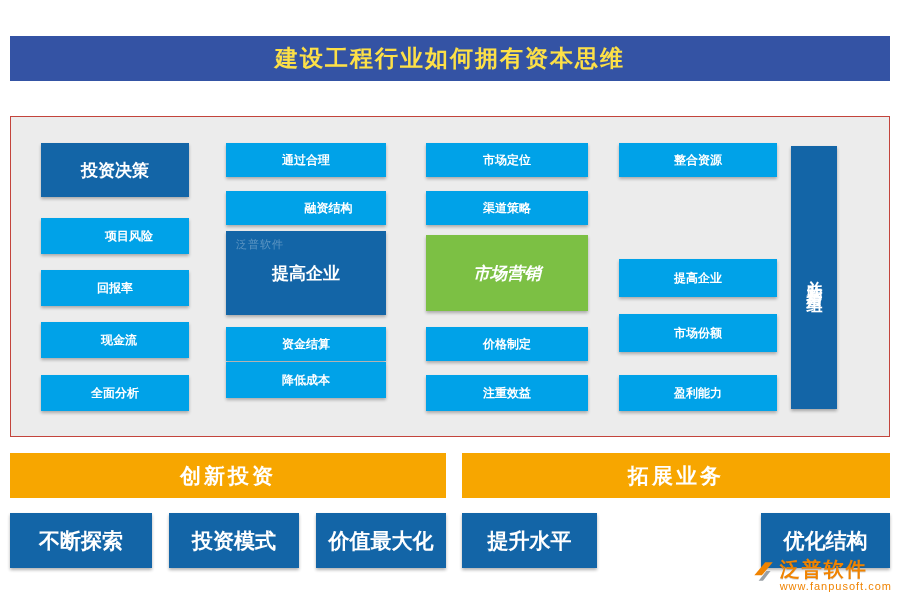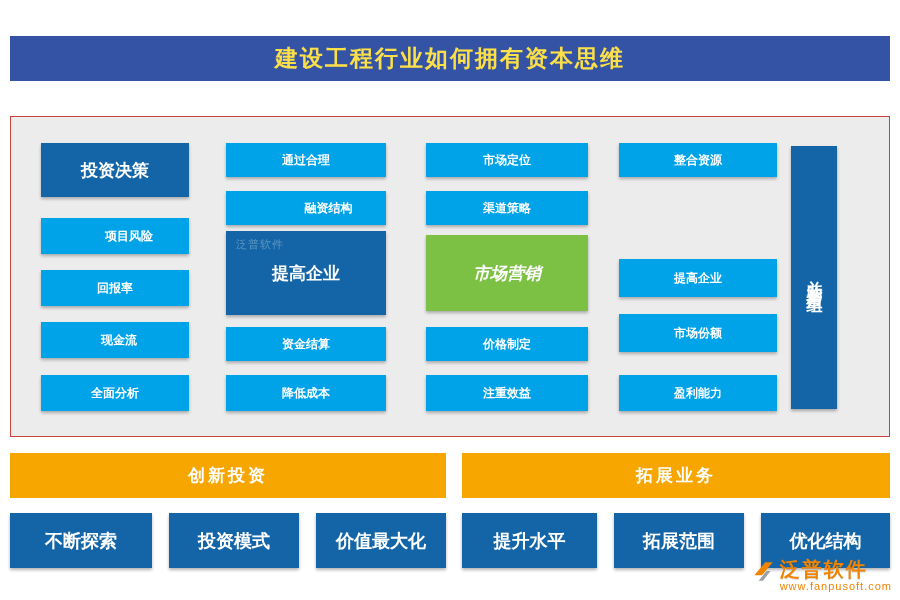--- a/index.html
+++ b/index.html
@@ -48,26 +48,26 @@
   }
   .vbox span{
     writing-mode:vertical-rl;text-orientation:upright;
     color:#fff;font-weight:bold;font-size:16px;letter-spacing:4px;
   }
 
   .band{
     position:absolute;top:453px;height:45px;background:var(--orange);
     display:flex;align-items:center;justify-content:center;
   }
-  .band span{color:#fff;font-size:17px;font-weight:bold;letter-spacing:3px;}
+  .band span{color:#fff;font-size:21px;font-weight:bold;letter-spacing:3px;}
 
   .bbox{
     position:absolute;top:513px;height:55px;background:var(--dark);
     display:flex;align-items:center;justify-content:center;
-    color:#fff;font-weight:bold;font-size:18px;
+    color:#fff;font-weight:bold;font-size:21px;
     box-shadow:0 2px 3px rgba(0,0,0,.3);
   }
 
   .wm{
     position:absolute;left:10px;top:6px;
     font-size:11px;font-weight:normal;color:rgba(255,255,255,.30);
     letter-spacing:1px;
   }
 
   .logo{
@@ -97,21 +97,21 @@
     <div class="box cyan" style="left:30px;top:205px;width:148px;height:36px;padding-left:8px;">现金流</div>
     <div class="box cyan" style="left:30px;top:258px;width:148px;height:36px;">全面分析</div>
 
     <div class="box cyan" style="left:215px;top:26px;width:160px;height:34px;">通过合理</div>
     <div class="box cyan" style="left:215px;top:74px;width:160px;height:34px;padding-left:45px;">融资结构</div>
     <div class="box dark big" style="left:215px;top:114px;width:160px;height:84px;">
       <span class="wm">泛普软件</span>
       <span>提高企业</span>
     </div>
     <div class="box cyan" style="left:215px;top:210px;width:160px;height:34px;">资金结算</div>
-    <div class="box cyan" style="left:215px;top:258px;width:160px;height:36px;">降低成本</div>
+    <div class="box cyan" style="left:215px;top:245px;width:160px;height:36px;">降低成本</div>
 
     <div class="box cyan" style="left:415px;top:26px;width:162px;height:34px;">市场定位</div>
     <div class="box cyan" style="left:415px;top:74px;width:162px;height:34px;">渠道策略</div>
     <div class="box green big" style="left:415px;top:118px;width:162px;height:76px;">市场营销</div>
     <div class="box cyan" style="left:415px;top:210px;width:162px;height:34px;">价格制定</div>
     <div class="box cyan" style="left:415px;top:258px;width:162px;height:36px;">注重效益</div>
 
     <div class="box cyan" style="left:608px;top:26px;width:158px;height:34px;">整合资源</div>
     <div class="box cyan" style="left:608px;top:142px;width:158px;height:38px;">提高企业</div>
     <div class="box cyan" style="left:608px;top:197px;width:158px;height:38px;">市场份额</div>
@@ -127,21 +127,20 @@
     <span>创新投资</span>
   </div>
   <div class="band" style="left:462px;width:428px;">
     <span>拓展业务</span>
   </div>
 
   <div class="bbox" style="left:10px;width:142px;">不断探索</div>
   <div class="bbox" style="left:169px;width:130px;">投资模式</div>
   <div class="bbox" style="left:316px;width:130px;">价值最大化</div>
   <div class="bbox" style="left:462px;width:135px;">提升水平</div>
-  <div class="bbox" style="left:614px;width:130px;">拓展范围</div>
   <div class="bbox" style="left:761px;width:129px;">优化结构</div>
 
   <div class="logo">
     <svg viewBox="0 0 24 24">
       <path d="M4 16 L14 4 L21 4 L11 16 Z" fill="#F08300"></path>
       <path d="M8 21 L15 12 L19 12 L12 21 Z" fill="#9aa0a6"></path>
     </svg>
     <div class="txt">
       <span class="brand">泛普软件</span>
       <span class="site">www.fanpusoft.com</span>

